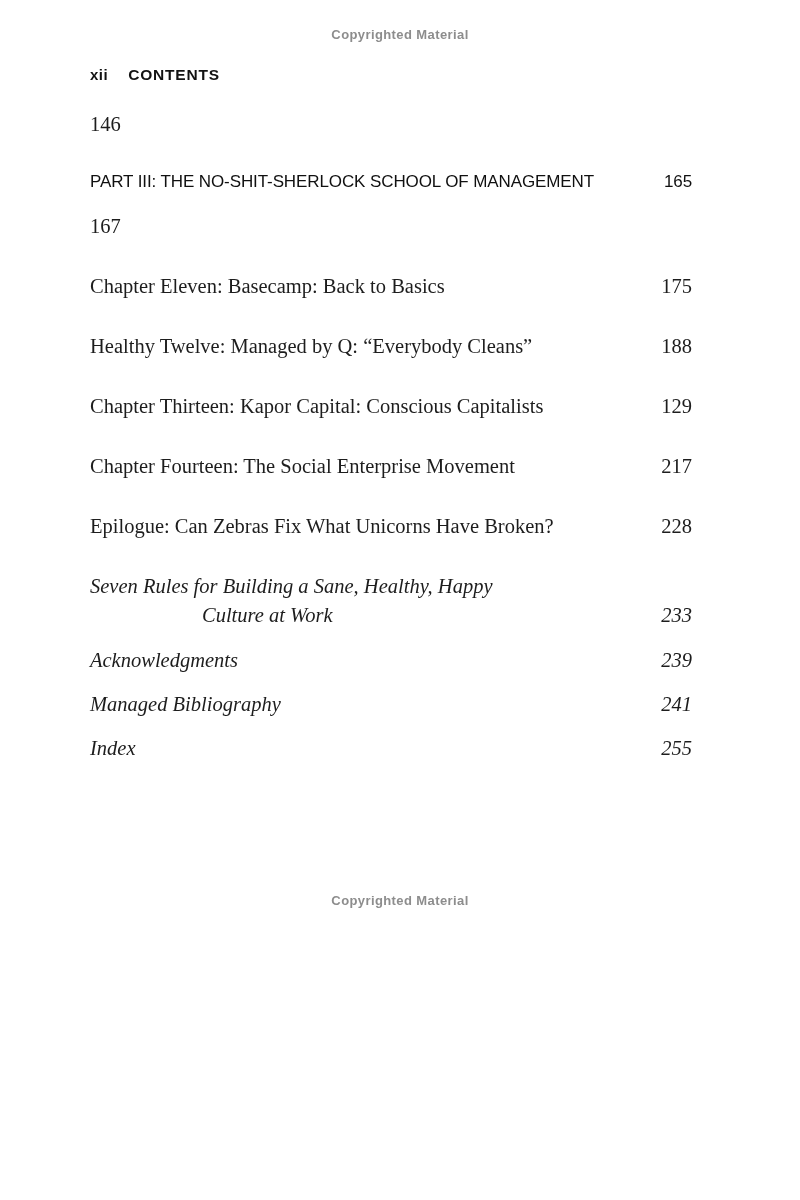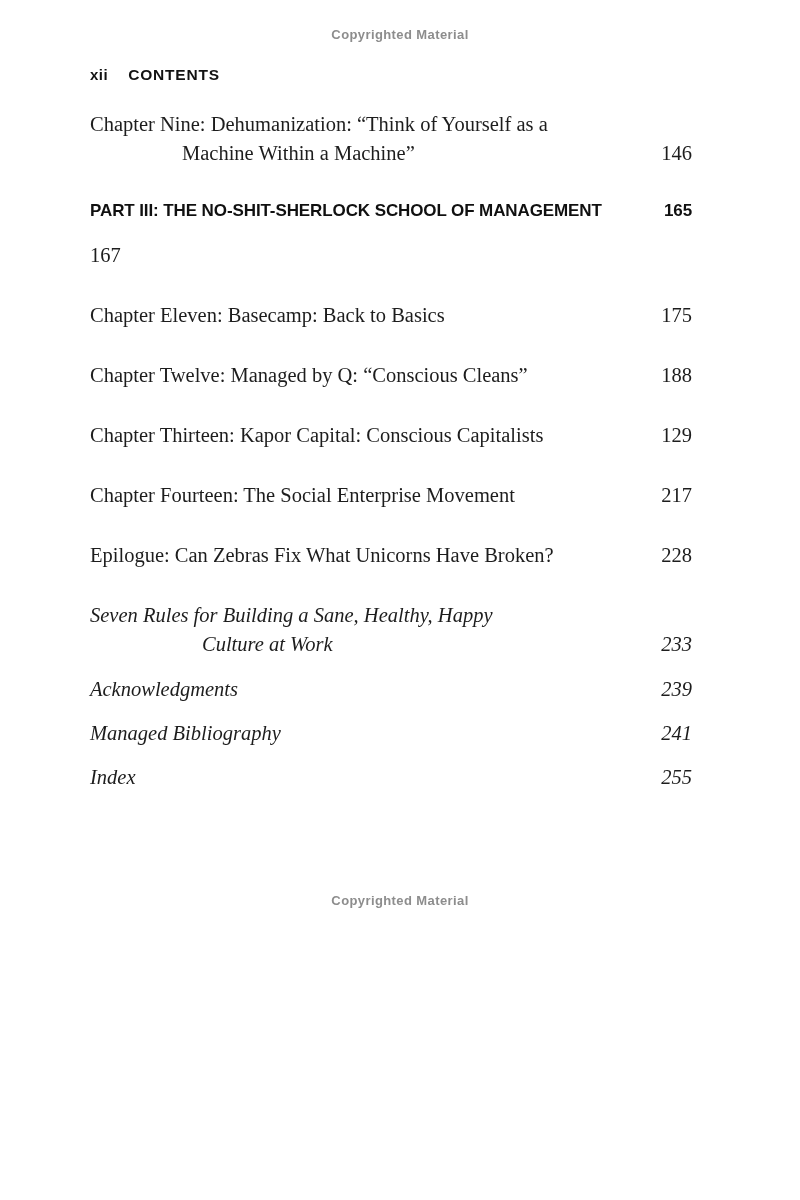--- a/index.html
+++ b/index.html
@@ -59,21 +59,21 @@
   .entry-text { max-width: 540px; }
   .entry-page { white-space: nowrap; }
 
   .toc-row.chapter {
     font-size: 20.5px;
     line-height: 29px;
     margin-bottom: 31px;
   }
   .toc-row.part {
     font-family: "Liberation Sans", sans-serif;
-    font-weight: 700;
+    font-weight: 400;
     font-size: 17px;
     line-height: 24px;
     letter-spacing: -0.1px;
     color: #101010;
     margin: 4px 0 18px 0;
     text-align: right;
   }
   .toc-row.backmatter {
     font-style: italic;
     font-size: 20.5px;
@@ -92,24 +92,20 @@
 
   <div class="notice top">Copyrighted Material</div>
 
   <div class="running-head">
     <span class="folio">xii</span><span class="head-title">CONTENTS</span>
   </div>
 
   <div class="toc">
 
     <div class="toc-row chapter two-line">
-      <div class="entry-text">
-        <div class="line1">Chapter Nine: Dehumanization: “Think of Yourself as a</div>
-        <div class="line2 indent-ch">Machine Within a Machine”</div>
-      </div>
       <div class="entry-page">146</div>
     </div>
 
     <div class="toc-row part">
       <div class="entry-text">
         <div class="line1">PART III: THE NO-SHIT-SHERLOCK SCHOOL OF MANAGEMENT</div>
       </div>
       <div class="entry-page">165</div>
     </div>
 
@@ -119,21 +115,21 @@
 
     <div class="toc-row chapter">
       <div class="entry-text">
         <div class="line1">Chapter Eleven: Basecamp: Back to Basics</div>
       </div>
       <div class="entry-page">175</div>
     </div>
 
     <div class="toc-row chapter">
       <div class="entry-text">
-        <div class="line1">Chapter Twelve: Managed by Q: “Conscious Cleans”</div>
+        <div class="line1">Healthy Twelve: Managed by Q: “Everybody Cleans”</div>
       </div>
       <div class="entry-page">188</div>
     </div>
 
     <div class="toc-row chapter">
       <div class="entry-text">
         <div class="line1">Chapter Thirteen: Kapor Capital: Conscious Capitalists</div>
       </div>
       <div class="entry-page">129</div>
     </div>

